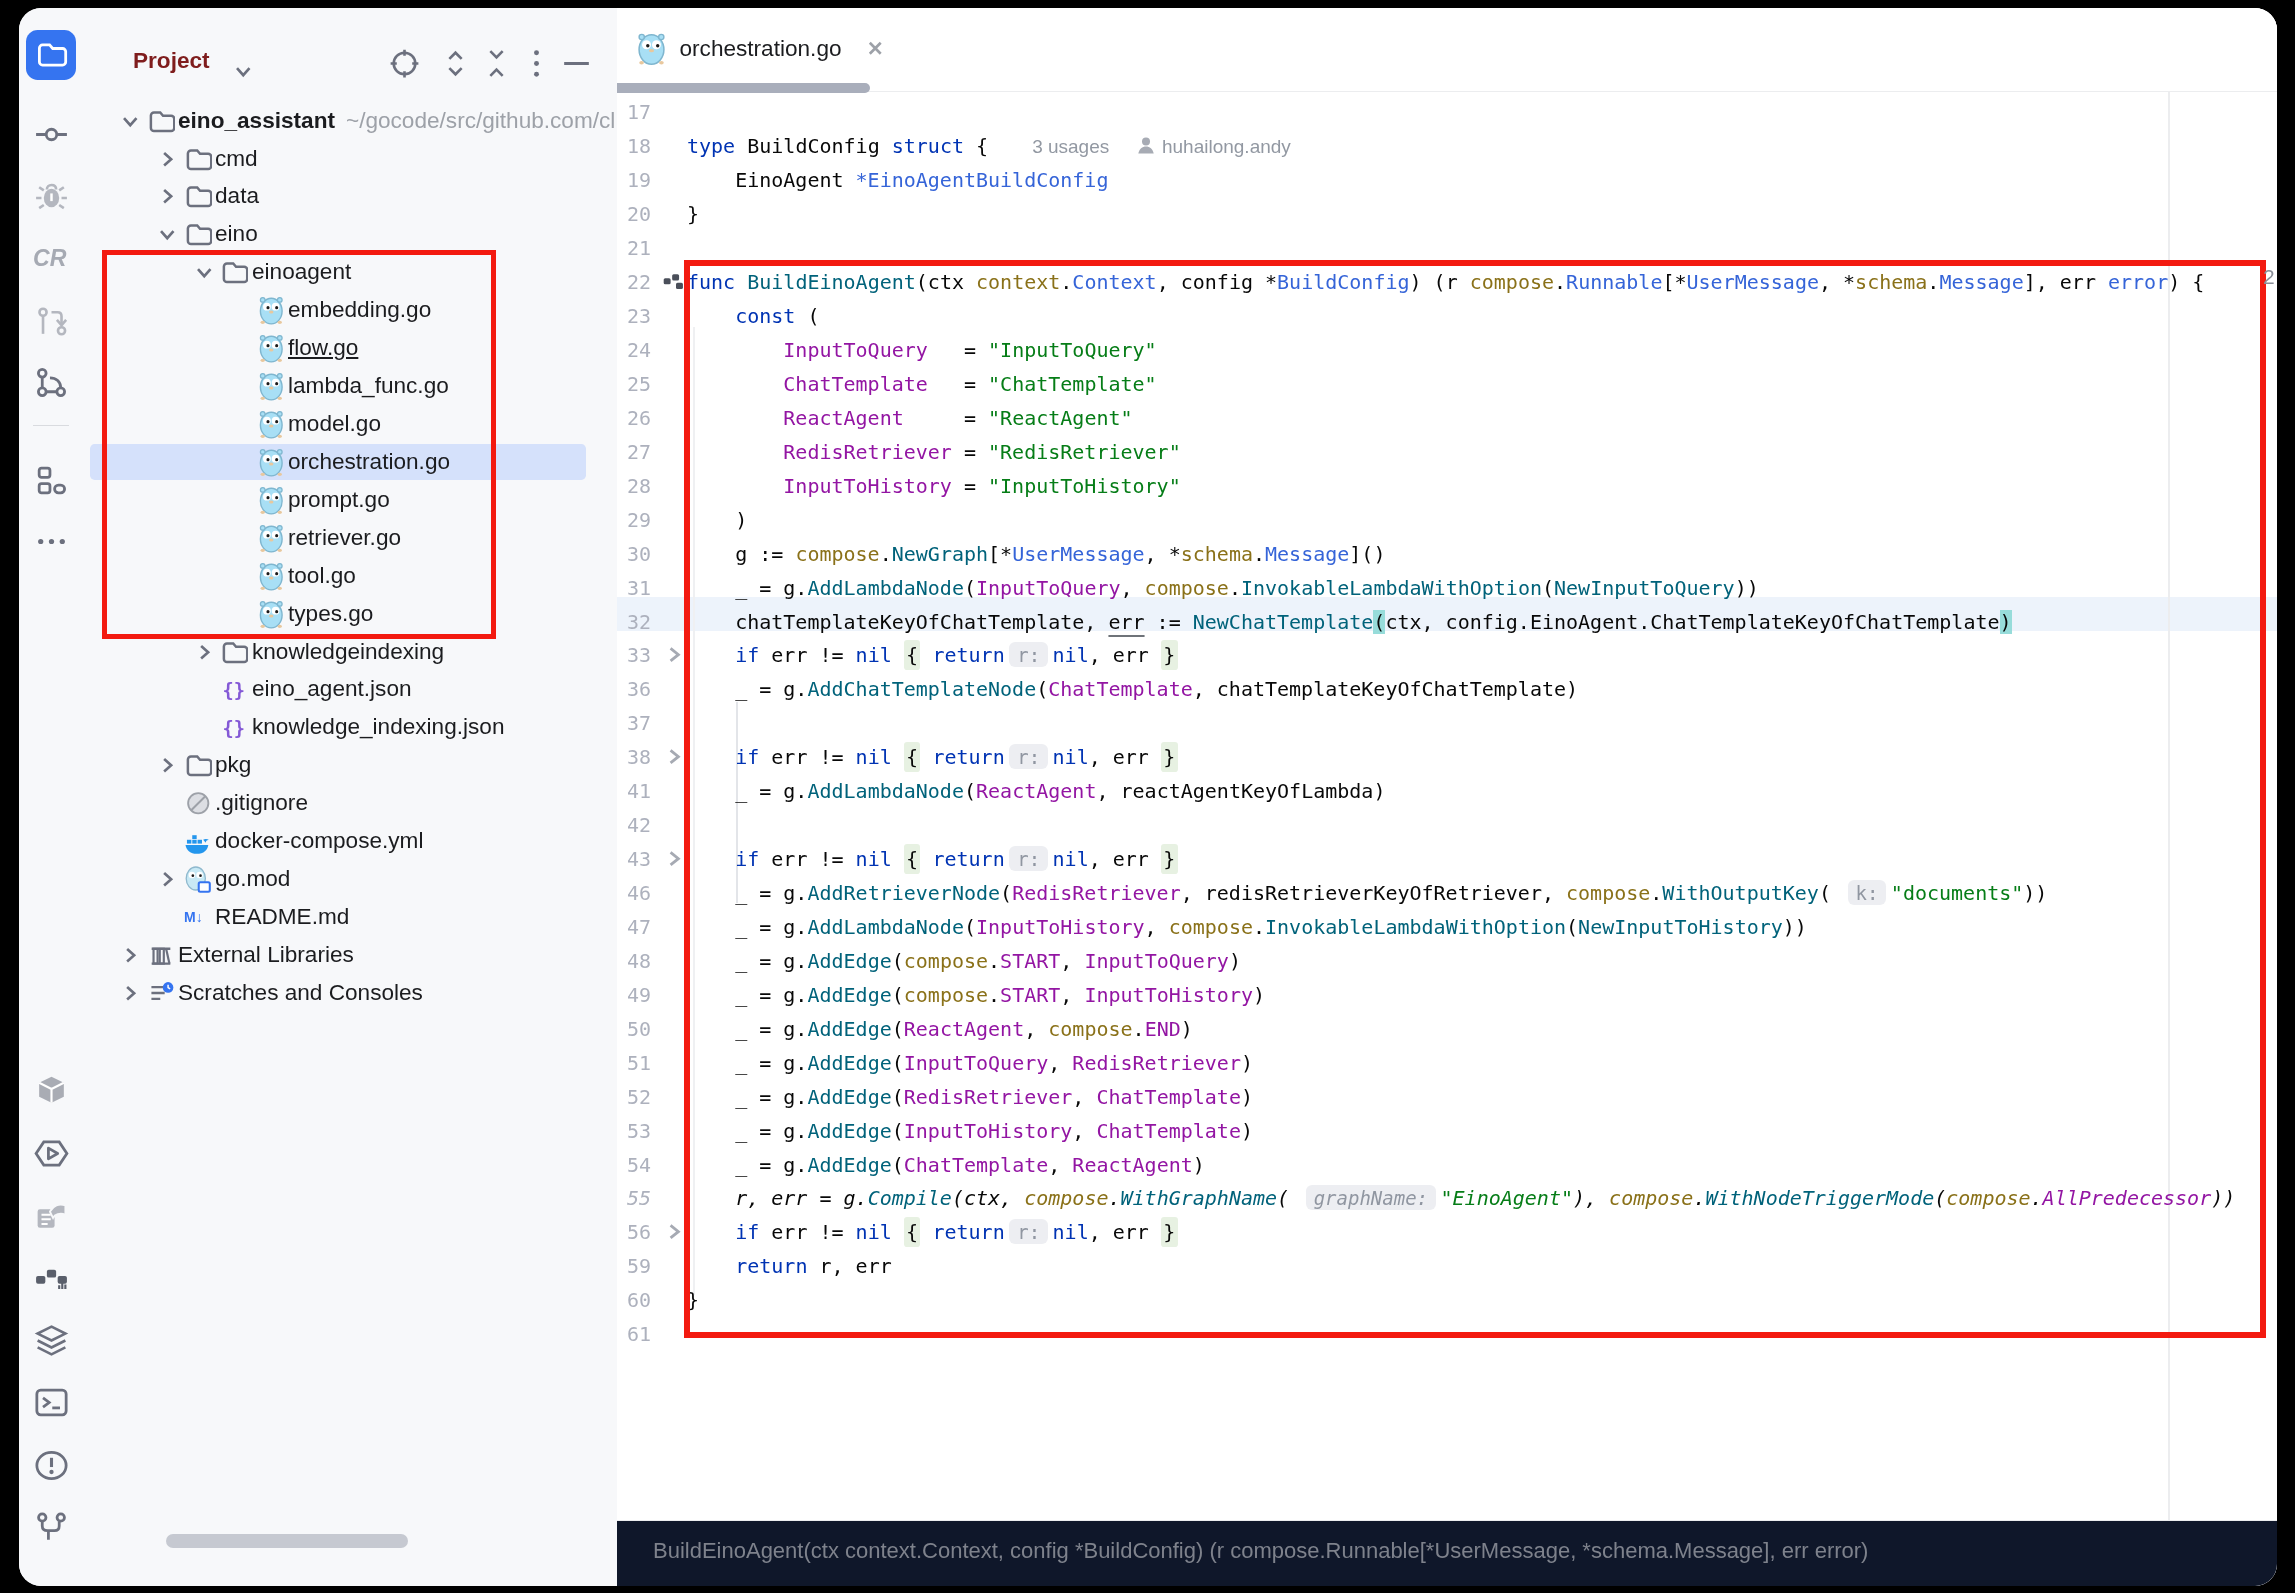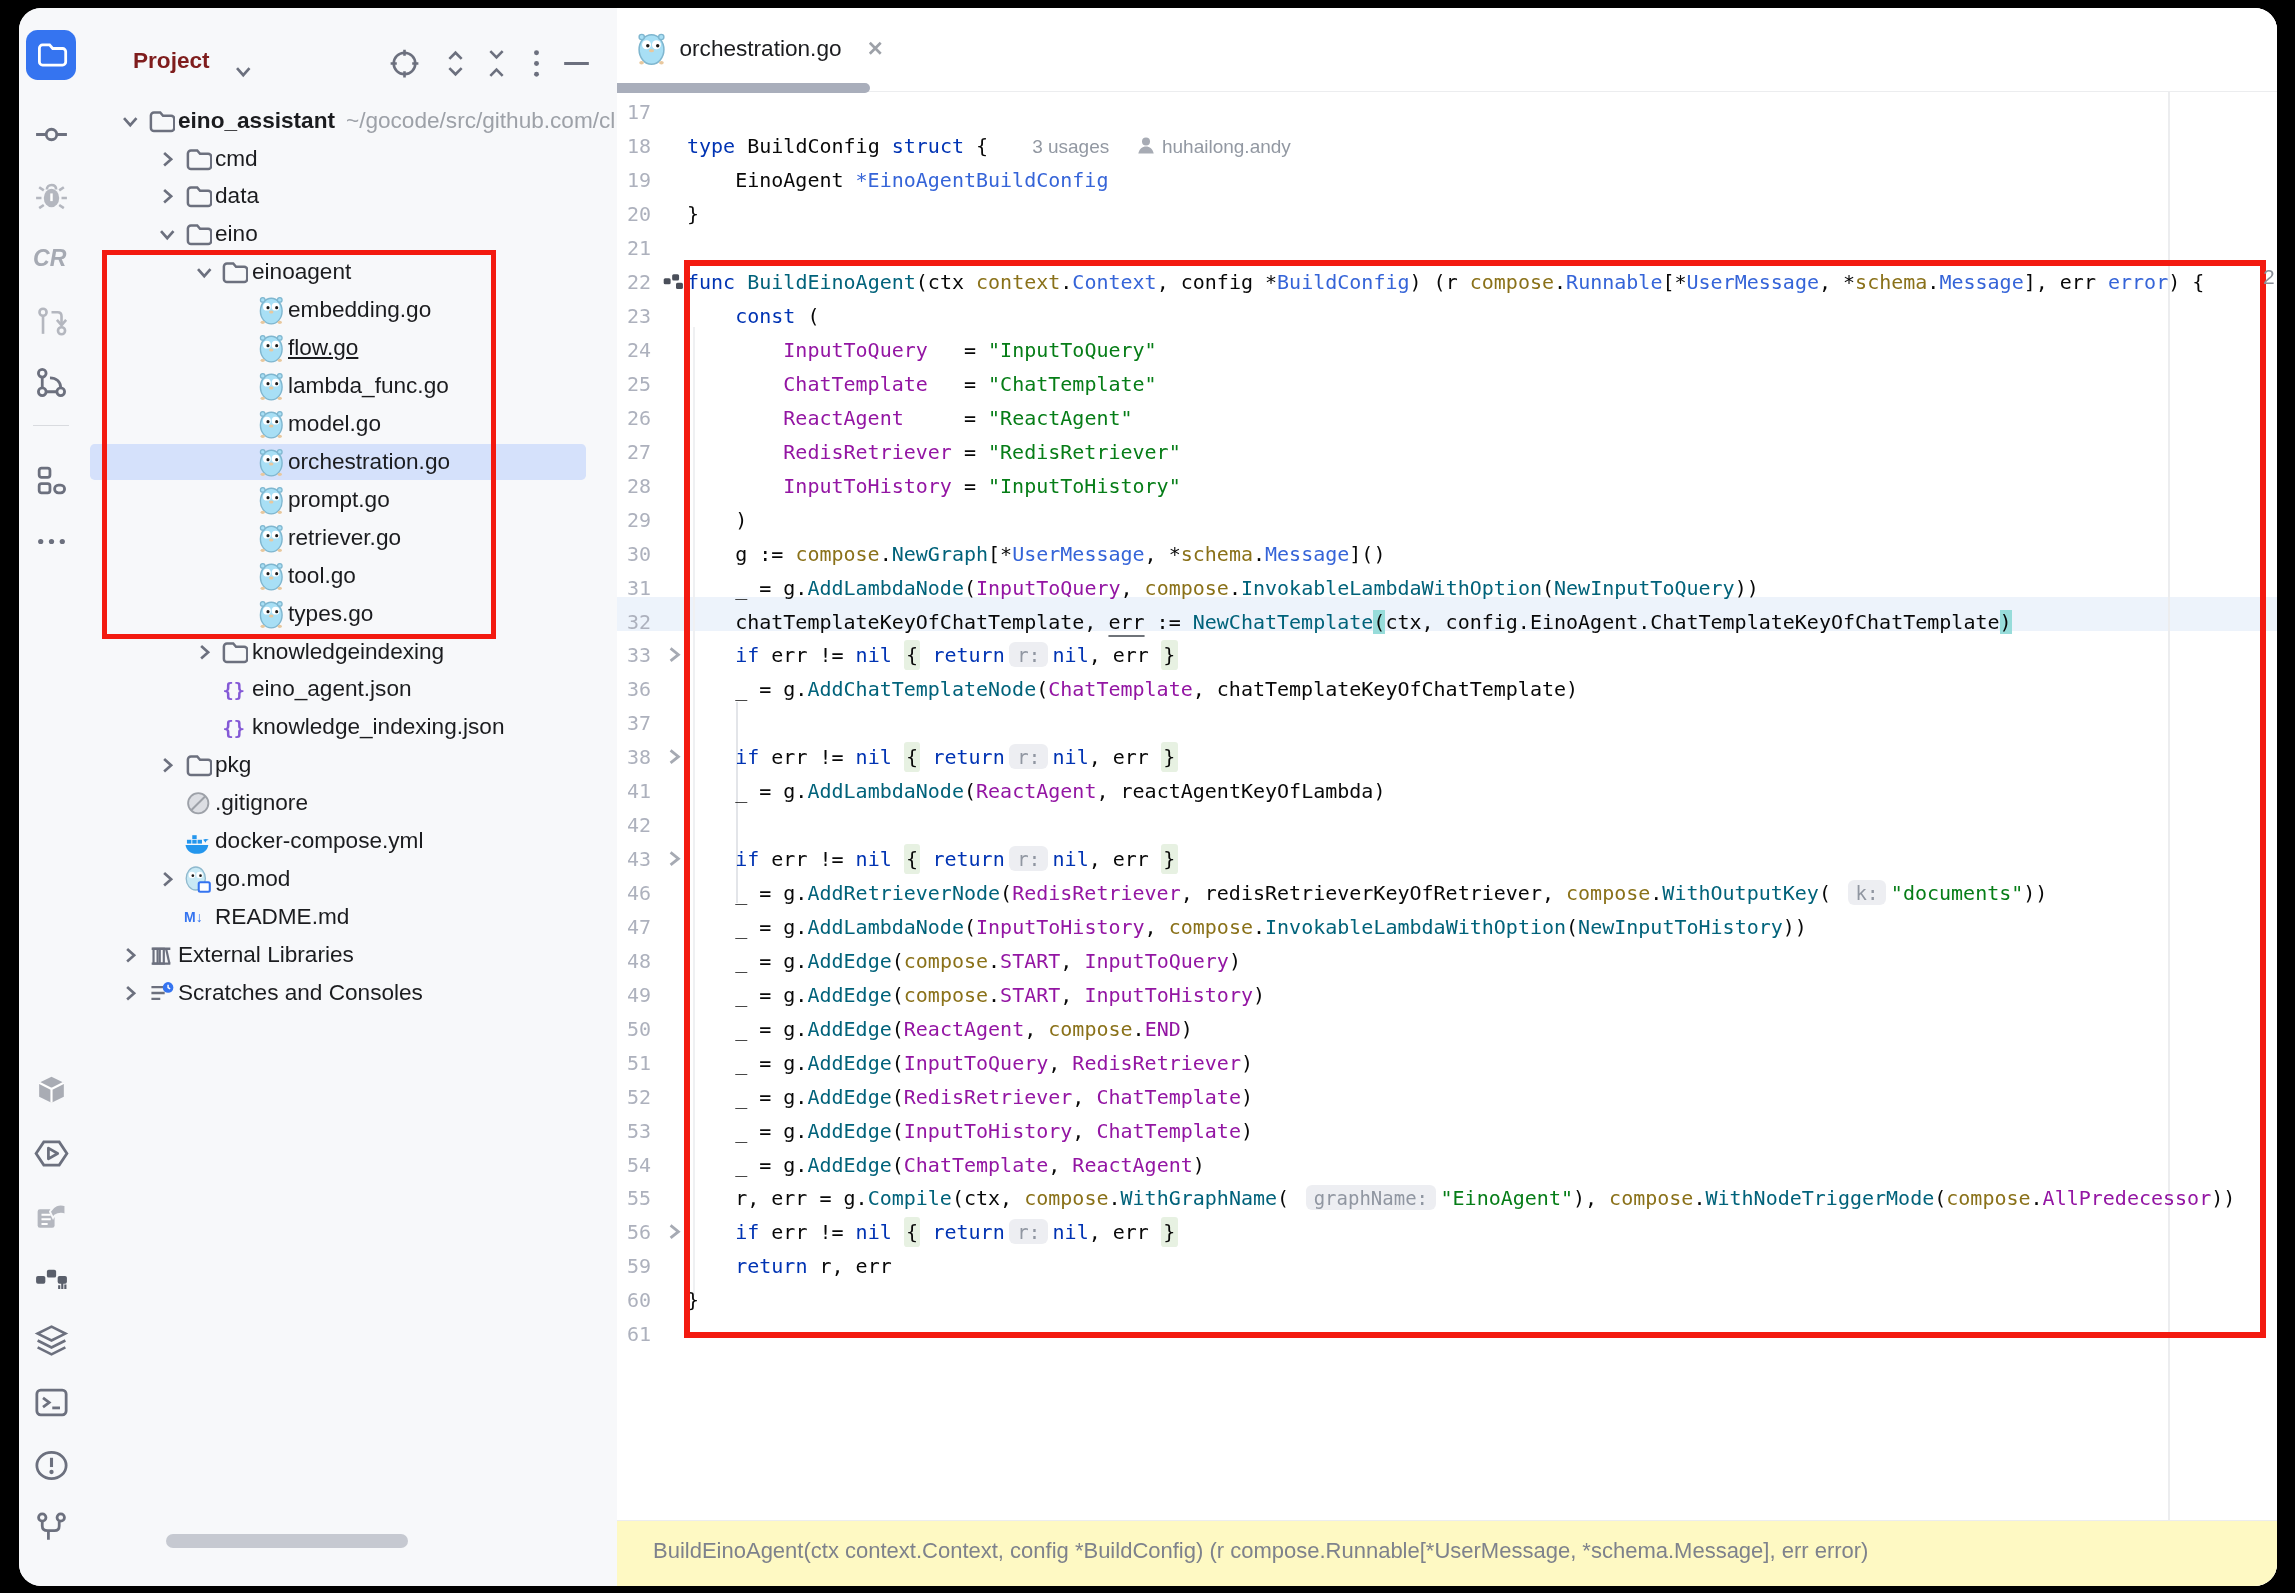--- a/index.html
+++ b/index.html
@@ -54,21 +54,21 @@
   .tk-k{color:#0033B3}.tk-pl{color:#080808}.tk-fn{color:#00627A}.tk-pkg{color:#8A7119}
   .tk-ty{color:#3564D8}.tk-c{color:#9315A3}.tk-s{color:#067D17}
   .tk-err{color:#080808;text-decoration:underline;text-decoration-color:#6F7379;
     text-decoration-thickness:2px;text-underline-offset:5.5px;}
   .tk-fold{background:#E7F1E2;border-radius:3.1px;padding:3.1px 2.3px;}
   .tk-pr{background:#97DCDA;}
   .tk-hint{background:#EDEEF2;color:#9096A1;border-radius:6.2px;padding:1.6px 7.8px;font-size:19px;margin:0 4.7px;}
   .tk-cv{color:#9298A2;font-family:"Liberation Sans",sans-serif;font-size:19px;}
   .cv-person{display:inline-block;margin:0 6.2px 0 26.5px;vertical-align:-2.3px;}
   #breadcrumb{position:absolute;left:0;top:1512px;width:100%;height:66px;border-top:1.6px solid #ECEDEF;
-    background:#fef9c3;}
+    background:#0f172a;}
   #breadcrumb-text{position:absolute;left:36px;top:17px;font-size:22px;color:#7E828C;white-space:nowrap;}
   #indent-guide-const{position:absolute;left:119px;top:694px;width:1.6px;height:201px;background:#E3E5E9;}
   #indent-guide-fn{position:absolute;left:76px;top:319px;width:1.6px;height:968px;background:#EFF0F2;}
 </style>
 </head>
 <body>
 
 <div id="window">
 
   <div id="activity">
@@ -713,21 +713,21 @@
           <span class="cl-code"><span class="tk-pl">    _ = g.</span><span class="tk-fn">AddEdge</span><span class="tk-pl">(</span><span class="tk-c">RedisRetriever</span><span class="tk-pl">, </span><span class="tk-c">ChatTemplate</span><span class="tk-pl">)</span></span>
         </div>
         <div class="cl" style="top: 1106px;">
           <span class="cl-num">53</span>
           <span class="cl-code"><span class="tk-pl">    _ = g.</span><span class="tk-fn">AddEdge</span><span class="tk-pl">(</span><span class="tk-c">InputToHistory</span><span class="tk-pl">, </span><span class="tk-c">ChatTemplate</span><span class="tk-pl">)</span></span>
         </div>
         <div class="cl" style="top: 1140px;">
           <span class="cl-num">54</span>
           <span class="cl-code"><span class="tk-pl">    _ = g.</span><span class="tk-fn">AddEdge</span><span class="tk-pl">(</span><span class="tk-c">ChatTemplate</span><span class="tk-pl">, </span><span class="tk-c">ReactAgent</span><span class="tk-pl">)</span></span>
         </div>
-        <div class="cl" style="top: 1173px;">
+        <div class="cl" style="top: 1173px; font-style: italic;">
           <span class="cl-num">55</span>
           <span class="cl-code"><span class="tk-pl">    r, err = g.</span><span class="tk-fn">Compile</span><span class="tk-pl">(ctx, </span><span class="tk-pkg">compose</span><span class="tk-pl">.</span><span class="tk-fn">WithGraphName</span><span class="tk-pl">( </span><span class="tk-hint">graphName:</span><span class="tk-s">"EinoAgent"</span><span class="tk-pl">), </span><span class="tk-pkg">compose</span><span class="tk-pl">.</span><span class="tk-fn">WithNodeTriggerMode</span><span class="tk-pl">(</span><span class="tk-pkg">compose</span><span class="tk-pl">.</span><span class="tk-c">AllPredecessor</span><span class="tk-pl">))</span></span>
         </div>
         <div class="cl" style="top: 1207px;">
           <span class="cl-num">56</span>
           <span class="cl-gut">
             <svg width="23.4" height="23.4" viewBox="0 0 15 15">
               <path d="M5.5 3.5l5 4-5 4" fill="none" stroke="#A6AAB3" stroke-width="1.8"></path>
             </svg>
           </span>

